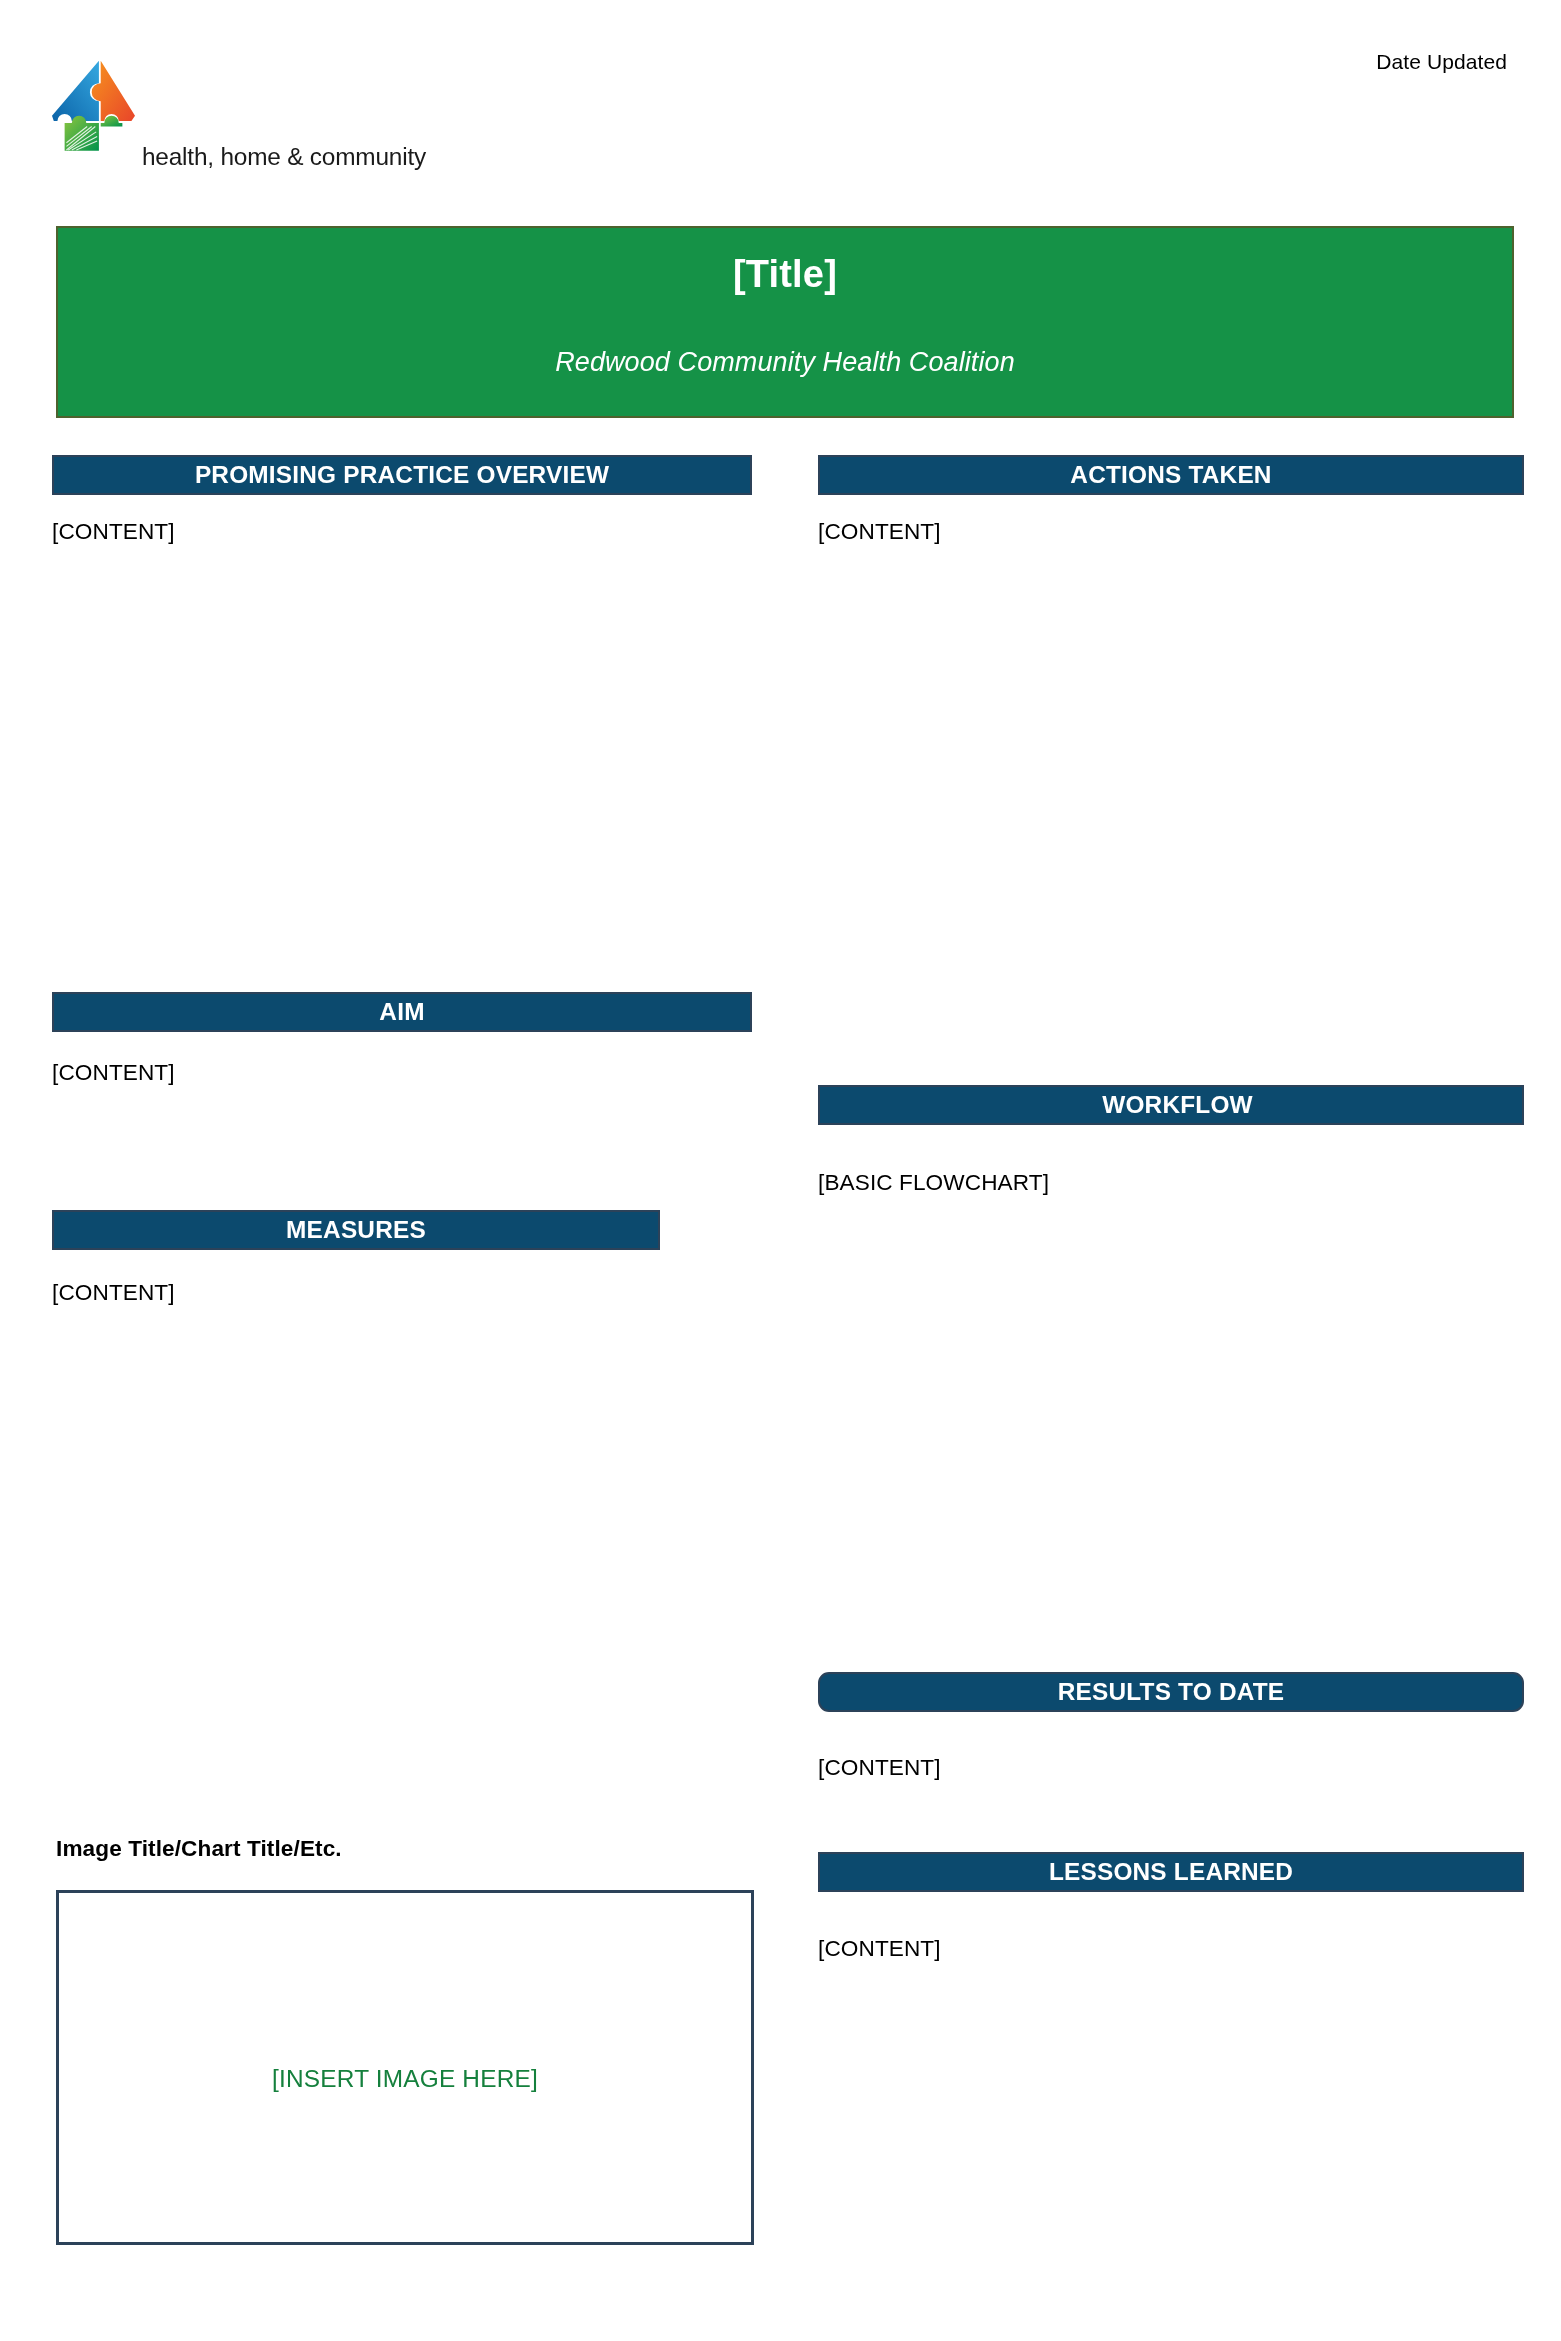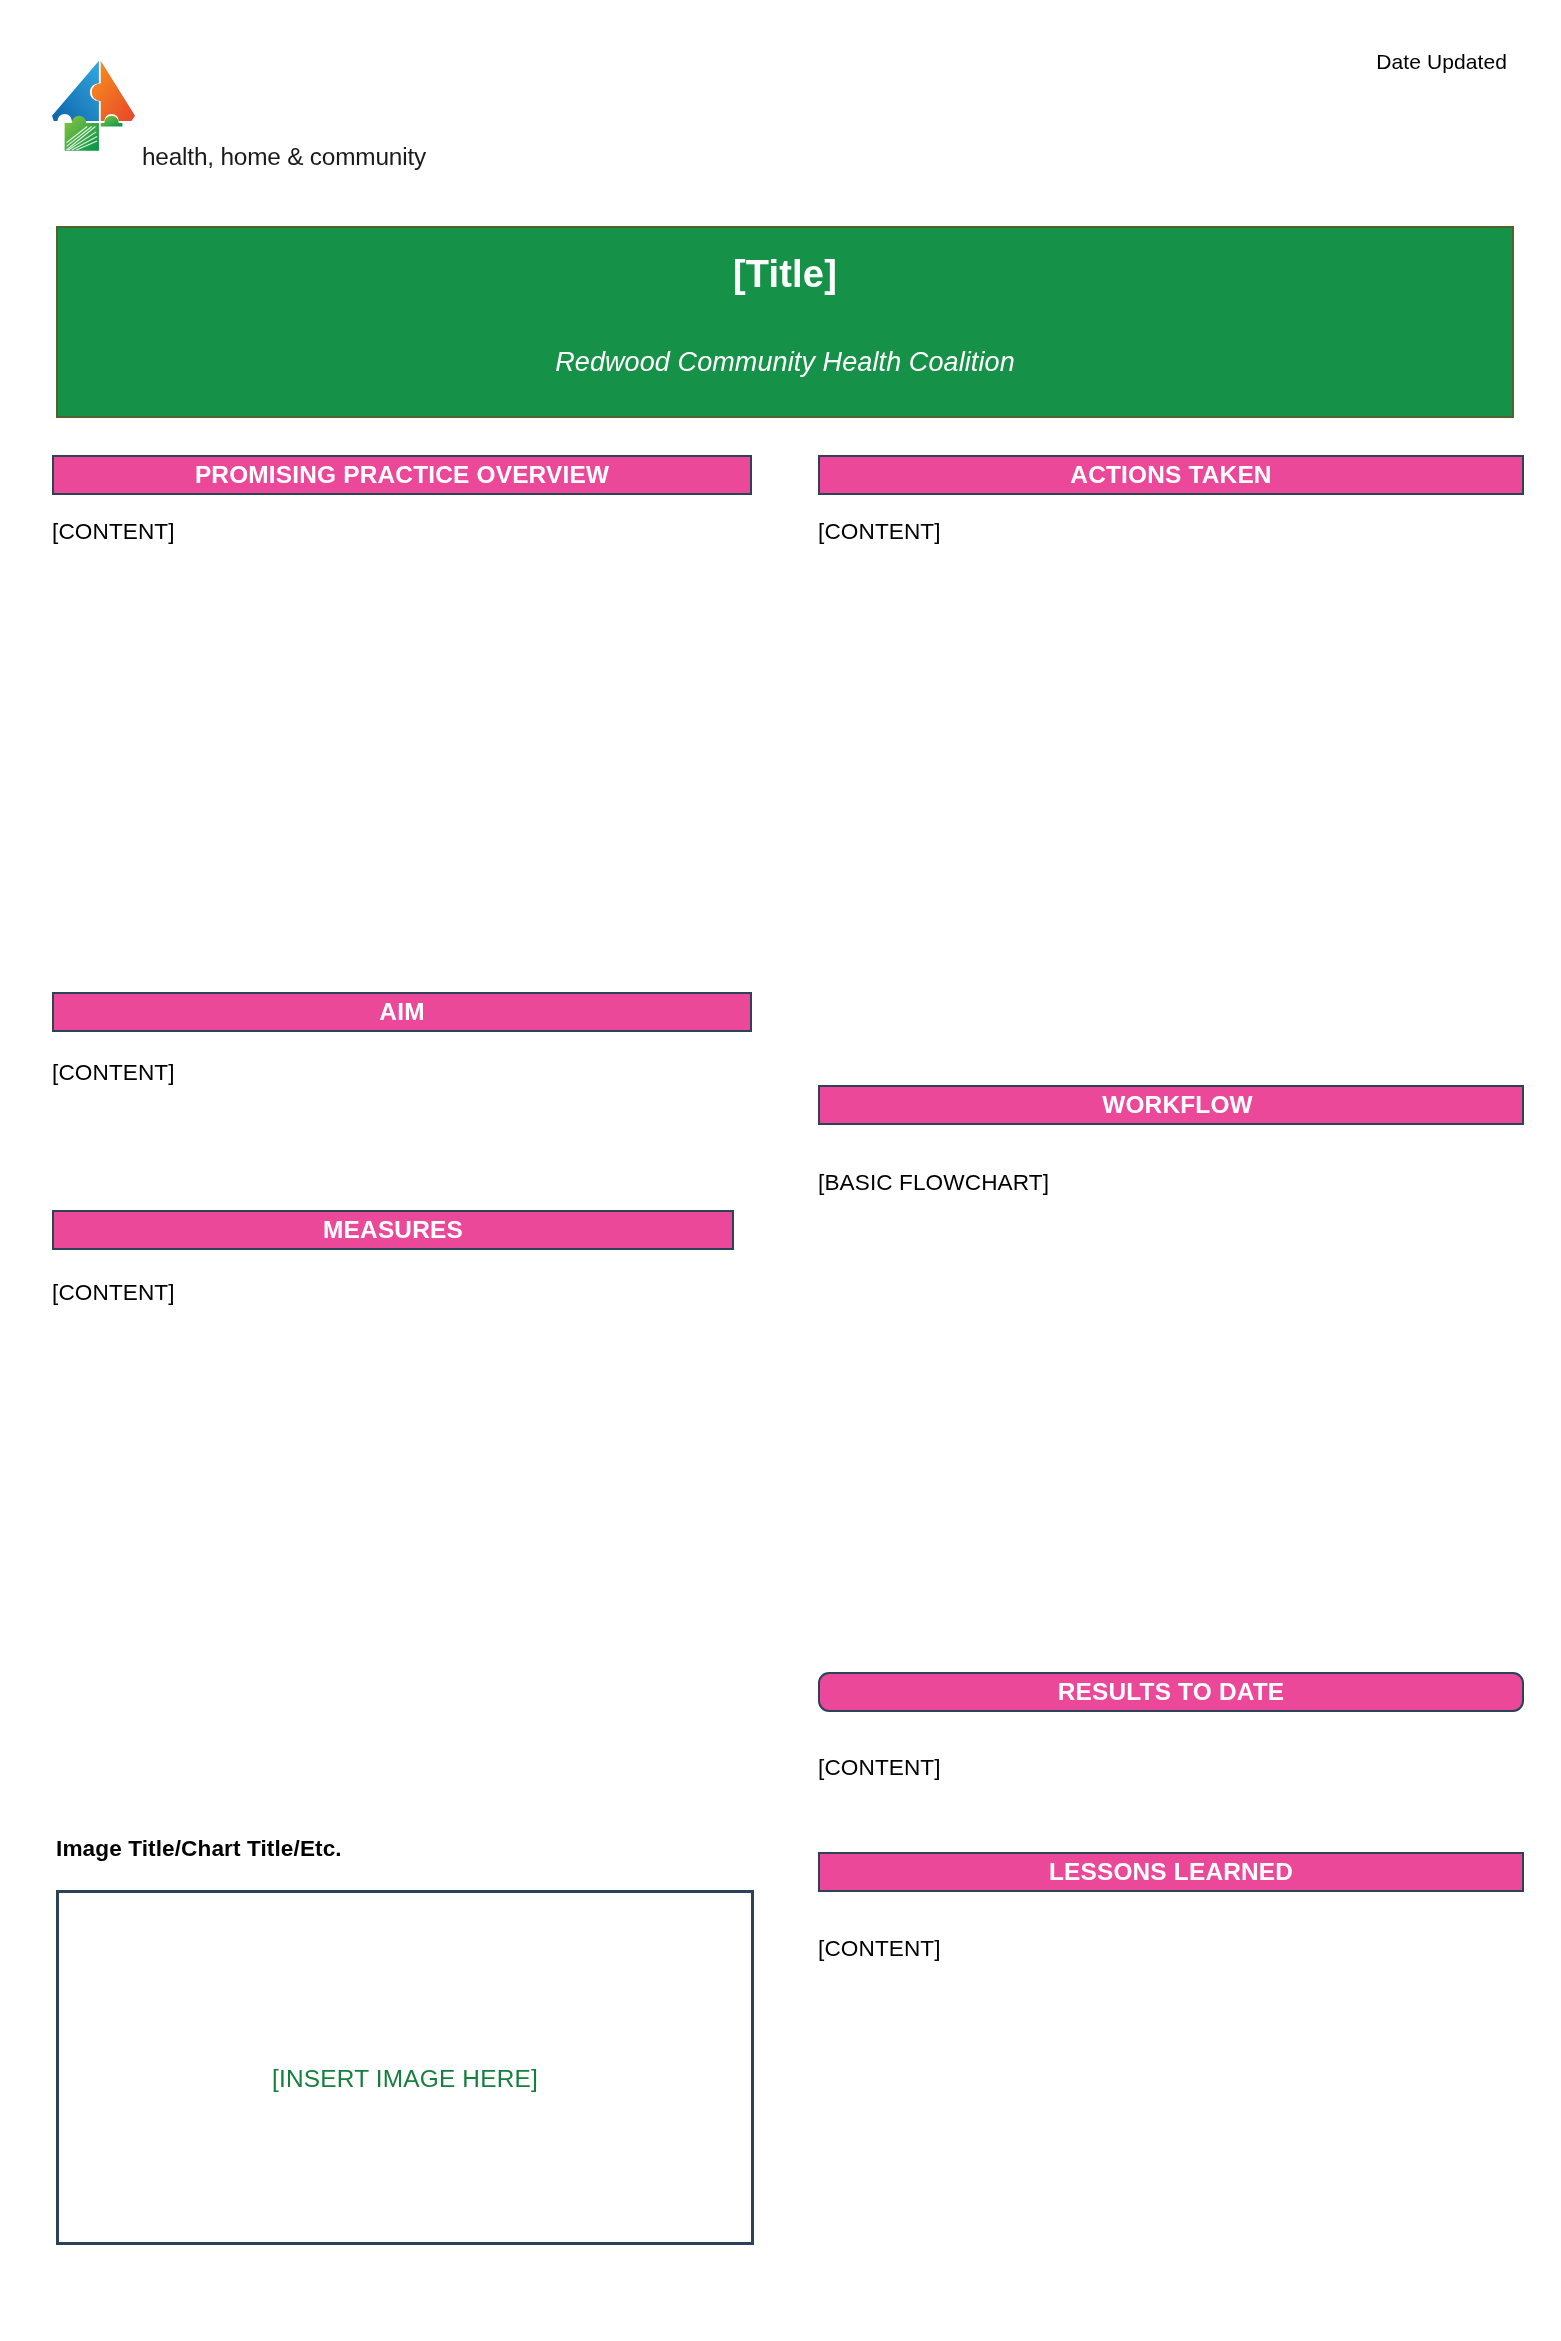--- a/index.html
+++ b/index.html
@@ -88,21 +88,21 @@
   .title-sub {
     font-size: 27px;
     font-style: italic;
     line-height: 1.26;
     letter-spacing: 0.1px;
     margin-top: 48px;
   }
 
   .section-bar {
     position: absolute;
-    background: #ec4899;
+    background: #0c4a6e;
     border: 2.7px solid #2C4259;
     color: #ffffff;
     font-size: 24.4px;
     font-weight: bold;
     text-align: center;
     letter-spacing: 0.2px;
     line-height: 1;
     display: flex;
     align-items: center;
     justify-content: center;
@@ -115,21 +115,21 @@
     line-height: 1.3;
   }
 
   
   .bar-overview  { left: 52px;  top: 455px;  width: 700px;  height: 40px; }
   .txt-overview  { left: 52px;  top: 517px;  width: 700px; }
 
   .bar-aim       { left: 52px;  top: 992px; width: 700px;  height: 40px; }
   .txt-aim       { left: 52px;  top: 1058px; width: 700px; }
 
-  .bar-measures  { left: 52px;  top: 1210px; width: 682px;  height: 40px; }
+  .bar-measures  { left: 52px;  top: 1210px; width: 608px;  height: 40px; }
   .txt-measures  { left: 52px;  top: 1278px; width: 700px; }
 
   .image-caption {
     position: absolute;
     left: 56px;
     top: 1836px;
     font-size: 22.6px;
     font-weight: bold;
     color: #000000;
     letter-spacing: 0.1px;

